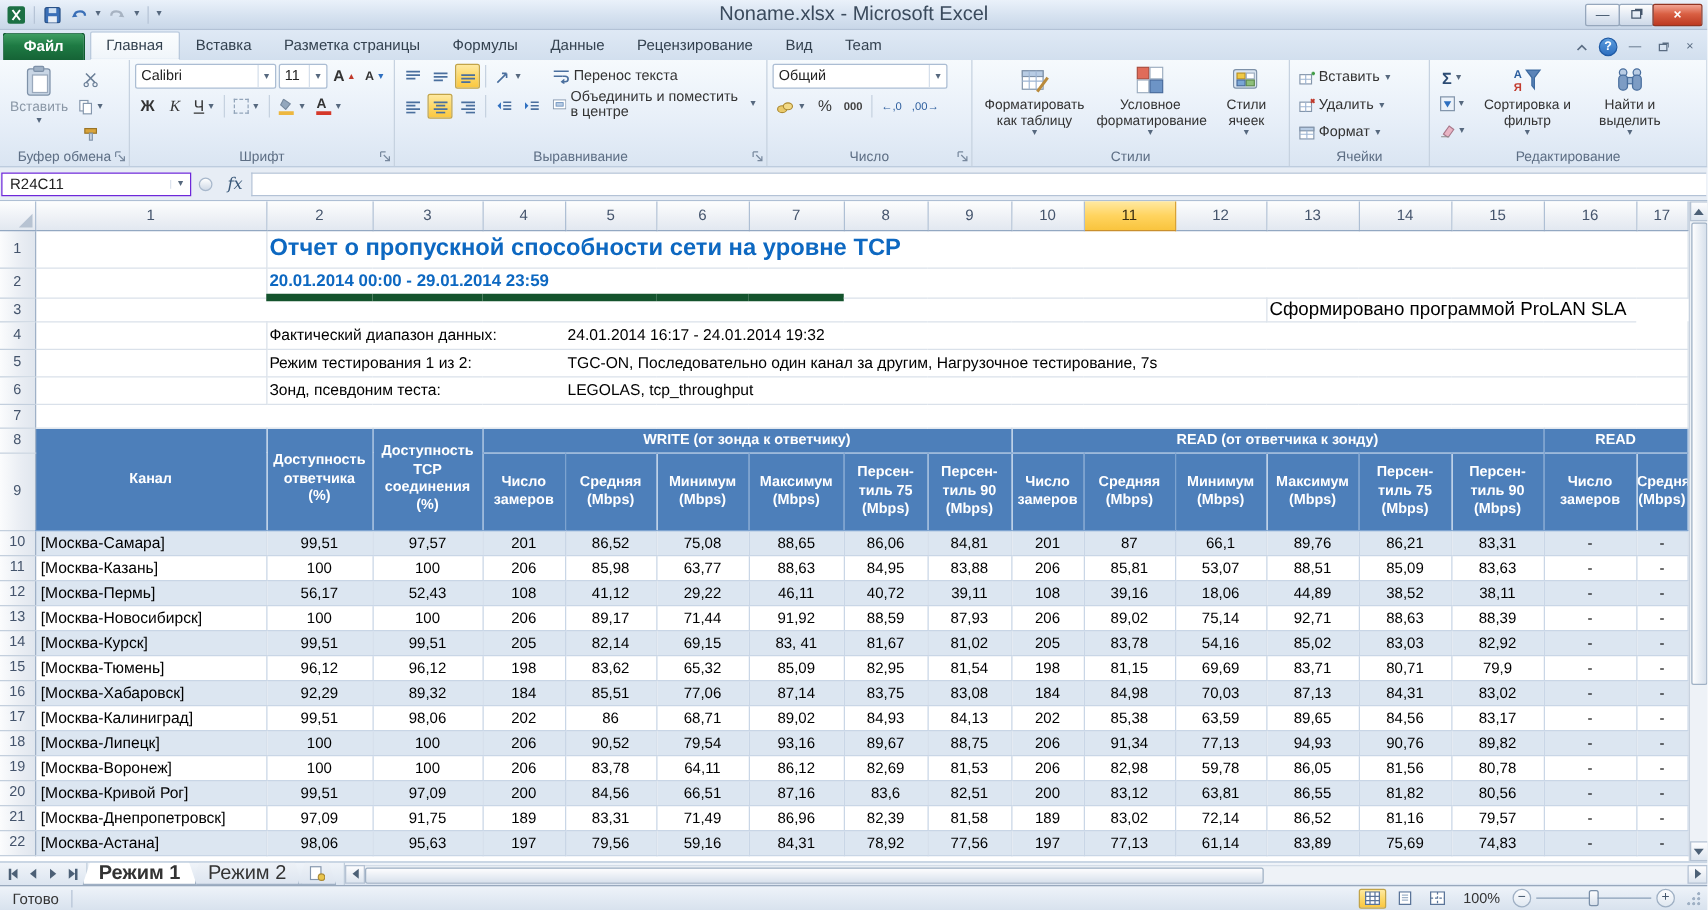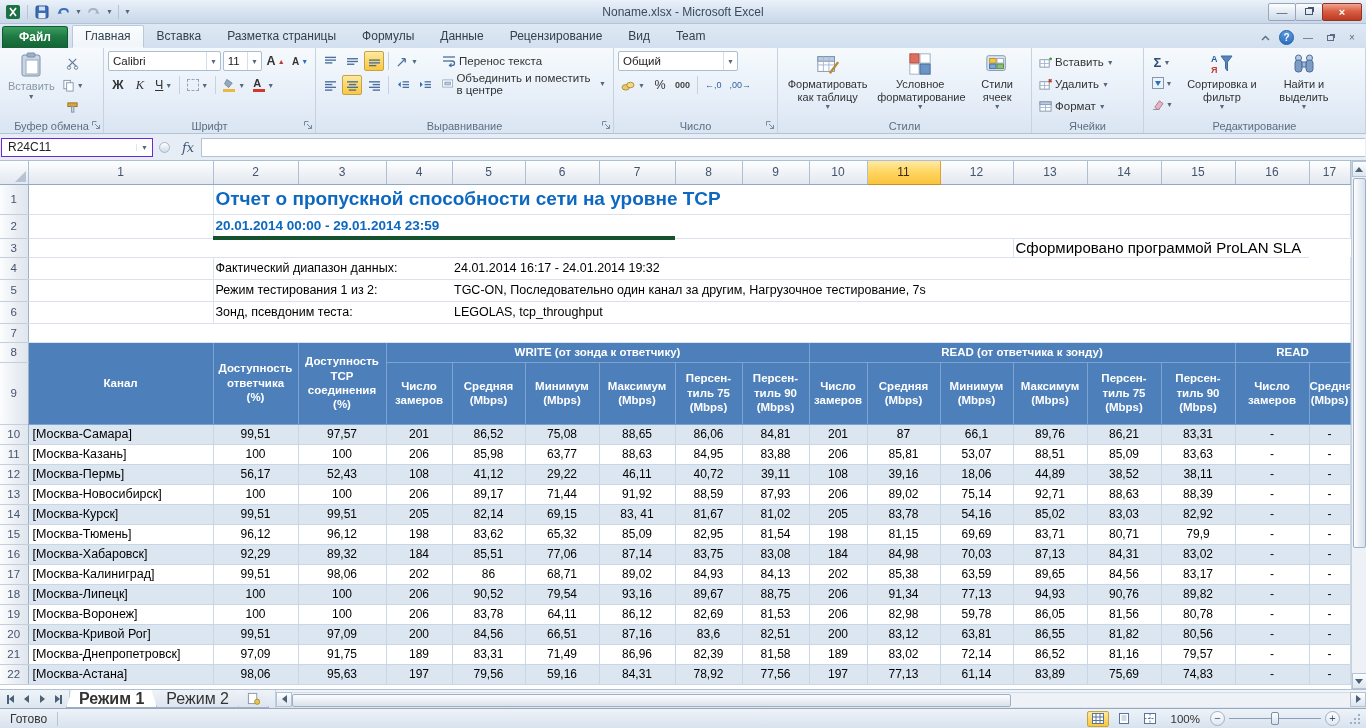--- a/index.html
+++ b/index.html
@@ -7,21 +7,21 @@
     font-family:"Liberation Sans", sans-serif; font-size:12px; color:#222; }
   .app { width:1366px; height:728px; display:flex; flex-direction:column; background:#dbe5f1; }
 
   
   .titlebar { height:24px; display:flex; align-items:center;
     background:linear-gradient(#eaf1fa,#d6e2f0 55%,#c9d7e8); border-bottom:1px solid #b3c2d6; position:relative; }
   .qat { display:flex; align-items:center; gap:3px; padding-left:4px; }
   .qbtn { width:18px; height:18px; display:flex; align-items:center; justify-content:center; }
   .qsep { width:1px; height:14px; background:#b6c4d6; margin:0 2px; }
   .qdrop { font-size:7px; color:#56687e; }
-  .tb-title { position:absolute; left:0; right:0; text-align:center; font-size:12px; color:#3a4a5c; pointer-events:none; }
+  .tb-title { position:absolute; left:0; right:0; text-align:center; font-size:16px; color:#3a4a5c; pointer-events:none; }
   .winbtns { margin-left:auto; display:flex; padding-right:4px; position:relative; z-index:2; }
   .wbtn { width:28px; height:18px; border:1px solid #96a7bc; border-radius:2px; margin-left:-1px;
     background:linear-gradient(#fdfdfd,#e4ebf4 50%,#ced9e8); display:flex; align-items:center; justify-content:center;
     color:#44566c; font-size:11px; }
   .wbtn.close { width:40px; background:linear-gradient(#f2a493,#d95f43 45%,#bd3a22); border-color:#913421; color:#fff; font-weight:bold; }
   .restore-glyph { width:8px; height:7px; border:1px solid #44566c; box-shadow:2px -2px 0 -1px #44566c; }
 
   
   .tabsbar { height:24px; display:flex; align-items:flex-end; background:linear-gradient(#dfe9f5,#d2dfee); padding-left:2px; position:relative; }
   .file-tab { background:linear-gradient(#3f9e63,#1e7a43 45%,#156336); color:#fff; font-weight:bold;
@@ -75,21 +75,21 @@
     border-bottom:1px solid #93a8c2; text-align:center; color:#44546c; font-size:12px; }
   .colhdr td.sel { background:linear-gradient(#ffe9a2,#ffd45f 50%,#f9c43e); border-right-color:#d8a235; border-bottom:1px solid #c98f2d; color:#3a2e12; }
   td.corner { position:relative; }
   td.corner::after { content:""; position:absolute; right:2px; bottom:2px; border-left:11px solid transparent; border-bottom:11px solid #b7c3d2; }
   td.rh { background:linear-gradient(to right,#fbfcfd,#e9edf3 60%,#e0e6ee); border-right:1px solid #9fb1c7;
     border-bottom:1px solid #c3cfdd; text-align:center; color:#44546c; font-size:11.5px; }
   td.ec { border-right:1px solid #dae1ea; border-bottom:1px solid #dae1ea; background:#fff; }
   .r1{height:30px} .r2{height:24px} .r3{height:19px} .r4{height:22px} .r5{height:22px} .r6{height:22px}
   .r7{height:19px} .r8{height:20px} .r9{height:62px} .drow{height:20px}
   td.title-cell { font-size:19px; font-weight:bold; color:#0d68c1; border-bottom:1px solid #dae1ea; white-space:nowrap; padding-left:2px; }
-  td.subtitle-cell { font-size:13.5px; font-weight:bold; color:#0d68c1; border-bottom:4px solid #14532d; white-space:nowrap; padding-left:2px; }
+  td.subtitle-cell { font-size:13.5px; font-weight:bold; color:#0d68c1; border-bottom:6px solid #14532d; white-space:nowrap; padding-left:2px; }
   td.meta-label, td.meta-value { font-size:12.5px; color:#000; border-bottom:1px solid #dae1ea; white-space:nowrap; padding-left:2px; }
   td.genby { font-size:15px; color:#000; border-bottom:1px solid #dae1ea; white-space:nowrap; padding-left:2px; }
   td.th { background:#4d7fba; color:#fff; font-weight:bold; font-size:11.5px; text-align:center; vertical-align:middle;
     border-right:1px solid #7da3d0; border-bottom:1px solid #7da3d0; white-space:pre-line; line-height:1.25; }
   td.th.group { font-size:11.5px; }
   td.tc { border-right:1px solid #c9d6e6; border-bottom:1px solid #c9d6e6; font-size:12px; color:#000;
     text-align:center; vertical-align:middle; background:#fff; white-space:nowrap; }
   tr.band td.tc { background:#dce6f1; }
   td.tc.chan { text-align:left; padding-left:4px; font-size:12.5px; }
 
@@ -443,21 +443,21 @@
       <span class="launcher">
         <svg width="11" height="11" viewBox="0 0 11 11">
             <path d="M1.5 1.5 h4 M1.5 1.5 v4 M4 4 l4.5 4.5 M8.5 5 v3.5 h-3.5" stroke="#78899e" fill="none"></path>
           </svg>
       </span>
     </div>
 
     <div class="rgroup" style="width:164px">
       <div style="display:flex;flex-direction:column;gap:2px;flex:1">
         <div class="srow">
-          <span class="combo" style="width:120px">
+          <span class="combo" style="width:140px">
             <span>Общий</span>
             <span class="arrow">▼</span>
           </span>
         </div>
         <div class="srow">
           <span class="sbtn">
             <svg width="15" height="11" viewBox="0 0 16 12">
                 <ellipse cx="5" cy="8" rx="4" ry="3" fill="#e9c96a" stroke="#ab8a34"></ellipse>
                 <ellipse cx="10" cy="5.5" rx="4" ry="3" fill="#f2d985" stroke="#ab8a34"></ellipse>
               </svg>

